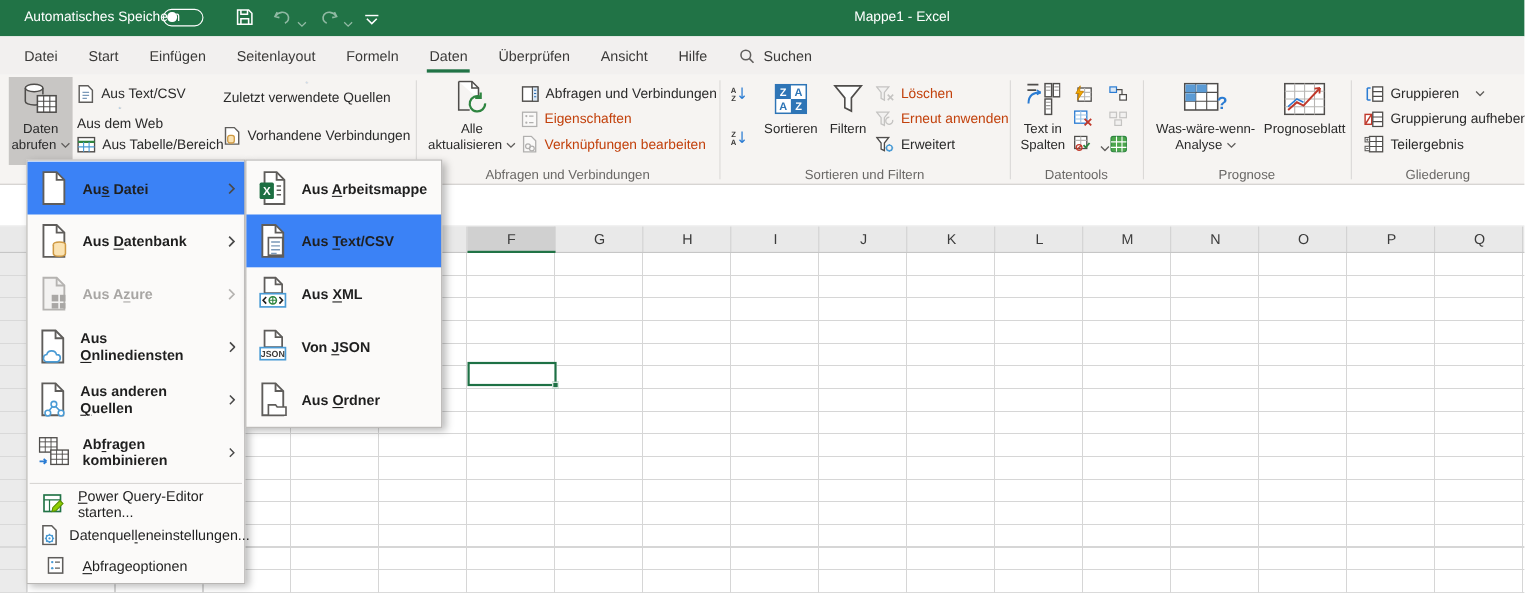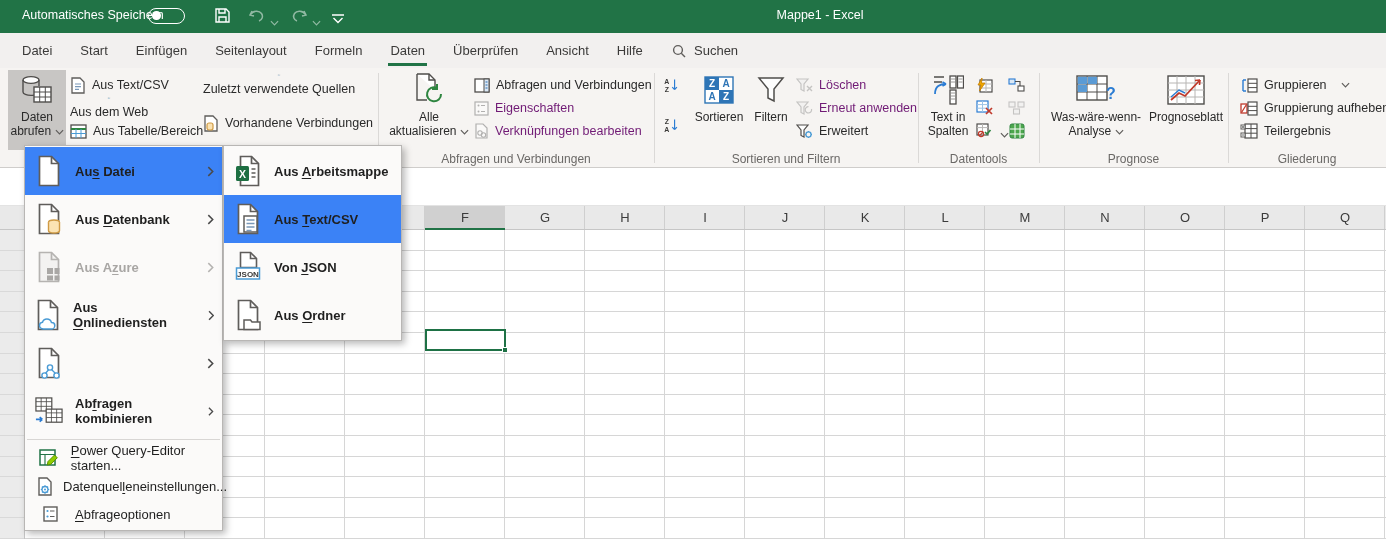--- a/index.html
+++ b/index.html
@@ -26,21 +26,21 @@
 
   
   .ribbon { position:absolute; left:0; top:68px; width:1386px; height:100px; background:#f6f4f2; border-bottom:1px solid #cfcdcb; }
   .vsep { position:absolute; top:5px; height:90px; width:1px; background:#dbd9d7; }
   .glabel { position:absolute; top:84px; font-size:12px; color:#6a6866; text-align:center; }
   .bigbtn { position:absolute; top:2px; height:80px; display:flex; flex-direction:column; align-items:center; font-size:12px; color:#2a2a2a; }
   .bigbtn .ig { height:40px; display:flex; align-items:center; }
   .bigbtn .lbl { line-height:14px; text-align:center; white-space:nowrap; }
   .bigbtn.pressed { background:#c8c6c4; }
   .sb { position:absolute; height:22px; display:flex; align-items:center; gap:6px; font-size:12.5px; color:#2a2a2a; white-space:nowrap; }
-  .sb.disabled { color:#701a75; }
+  .sb.disabled { color:#c2410c; }
   .sb.disabled svg { filter:grayscale(1) opacity(.45); }
   .chv { width:9px; height:6px; }
   .chv path { fill:none; stroke:#5f5d5b; stroke-width:1.3; }
   .mini { position:absolute; width:17px; height:17px; display:flex; align-items:center; justify-content:center; }
   .mini.disabled svg { filter:grayscale(1) opacity(.45); }
 
   
   .fxstrip { position:absolute; left:0; top:169px; width:1386px; height:37px; background:#fff; border-bottom:1px solid #e3e3e3; }
   .colheads { position:absolute; left:0; top:206px; width:1386px; height:24px; background:#e9e9e9; border-bottom:1px solid #c6c6c6;
     background-image:repeating-linear-gradient(to right, transparent 0, transparent 79px, #cfcfcf 79px, #cfcfcf 80px);
@@ -508,20 +508,21 @@
             <path d="M3.5 1.5h12l7 7v22h-19z" fill="#fff" stroke="#5f5d5b" stroke-width="1.7"></path>
             <path d="M15.5 1.5v7h7" fill="none" stroke="#5f5d5b" stroke-width="1.7"></path>
             <g stroke="#4a9bd5" stroke-width="1.4" fill="#fff">
               <path d="M14 21l-5 6M14 21l6 6"></path>
               <circle cx="14" cy="20.5" r="2.6"></circle>
               <circle cx="8.5" cy="28.5" r="2.6"></circle>
               <circle cx="20.5" cy="28.5" r="2.6"></circle>
             </g>
           </svg>
         </span>
+      <span>Aus anderen <u>Q</u>uellen</span>
       <span class="sp"></span>
       <svg class="arr" viewBox="0 0 6 10">
           <path d="M1 1 L5 5 L1 9"></path>
         </svg>
     </div>
     <div class="mitem">
       <span class="micon">
           <svg width="30" height="30" viewBox="0 0 30 30">
             <rect x="1" y="1" width="17" height="14" fill="#fff" stroke="#4f4d4b" stroke-width="1.3"></rect>
             <path d="M1 5h17M6.6 1v14M12.2 1v14M1 10h17" stroke="#4f4d4b" stroke-width=".9"></path>
@@ -593,20 +594,33 @@
             <path d="M15.5 1.5v7h7" fill="none" stroke="#5f5d5b" stroke-width="1.7"></path>
             <rect x="9" y="13" width="13" height="16" fill="#fff" stroke="#5f5d5b" stroke-width="1.5"></rect>
             <path d="M11.5 17h8M11.5 20.5h8M11.5 24h8M11.5 27.5h5" stroke="#7a98b8" stroke-width="1.3"></path>
           </svg>
         </span>
       <span>Aus <u>T</u>ext/CSV</span>
     </div>
     <div class="mitem">
       <span class="micon">
           <svg width="26" height="32" viewBox="0 0 26 32">
+            <path d="M5.5 1.5h10l6 6v8h-16z" fill="#fff" stroke="#5f5d5b" stroke-width="1.6"></path>
+            <path d="M15.5 1.5v6h6" fill="none" stroke="#5f5d5b" stroke-width="1.6"></path>
+            <rect x="1.5" y="16" width="23" height="12" fill="#fff" stroke="#4a9bd5" stroke-width="1.5"></rect>
+            <path d="M7 19l-2.8 3L7 25M19 19l2.8 3L19 25" stroke="#1f1f1f" fill="none" stroke-width="1.5"></path>
+            <circle cx="13" cy="22" r="3.3" fill="#fff" stroke="#2e8540" stroke-width="1.4"></circle>
+            <path d="M9.7 22h6.6M13 18.7v6.6" stroke="#2e8540" stroke-width="1"></path>
+          </svg>
+        </span>
+      <span>Aus <u>X</u>ML</span>
+    </div>
+    <div class="mitem">
+      <span class="micon">
+          <svg width="26" height="32" viewBox="0 0 26 32">
             <path d="M5.5 1.5h10l6 6v9h-16z" fill="#fff" stroke="#5f5d5b" stroke-width="1.6"></path>
             <path d="M15.5 1.5v6h6" fill="none" stroke="#5f5d5b" stroke-width="1.6"></path>
             <rect x="1.5" y="17" width="23" height="11" fill="#fff" stroke="#4a9bd5" stroke-width="1.5"></rect>
             <text x="13" y="25.5" font-size="8" font-weight="bold" fill="#3b3a39" text-anchor="middle" font-family="'Liberation Sans',sans-serif">JSON</text>
           </svg>
         </span>
       <span>Von <u>J</u>SON</span>
     </div>
     <div class="mitem">
       <span class="micon">

